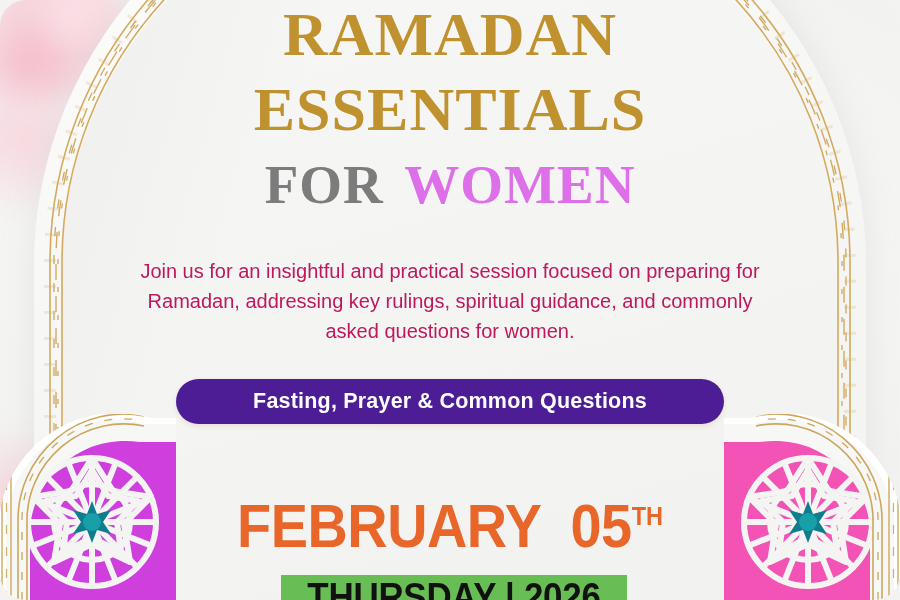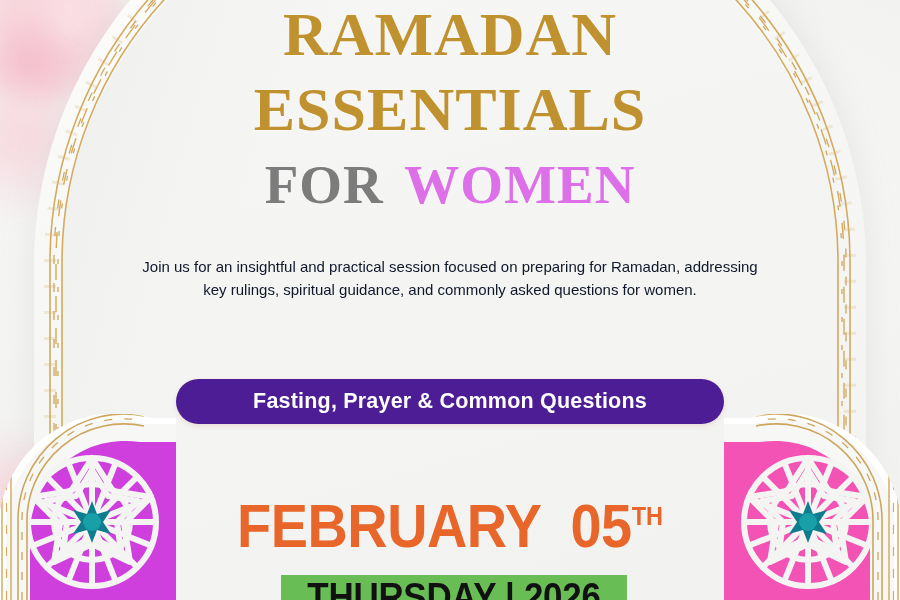--- a/index.html
+++ b/index.html
@@ -1,21 +1,21 @@
 <!DOCTYPE html>
 <html><head>
 <meta charset="utf-8">
 <style>
   html,body{margin:0;padding:0;}
   body{
     width:900px;height:600px;overflow:hidden;position:relative;
     background:#f3f3f1;
     font-family:"Liberation Sans",sans-serif;
   }
-  .poster{position:absolute;inset:0;overflow:hidden;}
+  .poster{position:absolute;inset:0;overflow:hidden;border-radius:26px;}
 
   
   .bg-base{position:absolute;inset:0;background:
       radial-gradient(120% 90% at 50% 40%, #fafaf8 0%, #f2f2f0 60%, #ebebe8 100%);}
   .floral{position:absolute;border-radius:50%;filter:blur(9px);opacity:.85;}
   .f1{left:-58px;top:-48px;width:190px;height:150px;
       background:radial-gradient(circle at 55% 50%, #f7c9d4 0%, #f9d7de 45%, rgba(250,230,235,0) 72%);}
   .f2{left:-30px;top:18px;width:120px;height:96px;
       background:radial-gradient(circle at 50% 50%, #f3b8c8 0%, rgba(246,206,216,0) 70%);}
   .f3{left:-70px;top:74px;width:150px;height:140px;
@@ -62,22 +62,22 @@
     font-family:"Liberation Serif",serif;font-weight:700;
     font-variant:small-caps;text-transform:lowercase;
     font-size:78px;letter-spacing:1px;
   }
   .w-for{color:#7c7c7c;}
   .w-women{color:#dd6fe8;text-align:right;}
 
   
   .desc{
     position:absolute;left:140px;top:256px;width:620px;
-    text-align:center;color:#0f172a;
-    font-size:15px;line-height:1.5;font-weight:400;
+    text-align:center;color:#be185d;
+    font-size:20px;line-height:1.5;font-weight:400;
   }
 
   
   .pill{
     position:absolute;left:176px;top:379px;width:548px;height:45px;
     background:#4c1d95;border-radius:26px;
     display:flex;align-items:center;justify-content:center;
     color:#fff;font-size:21.5px;font-weight:700;letter-spacing:.2px;
     box-shadow:0 2px 5px rgba(190,120,100,.18);
   }

